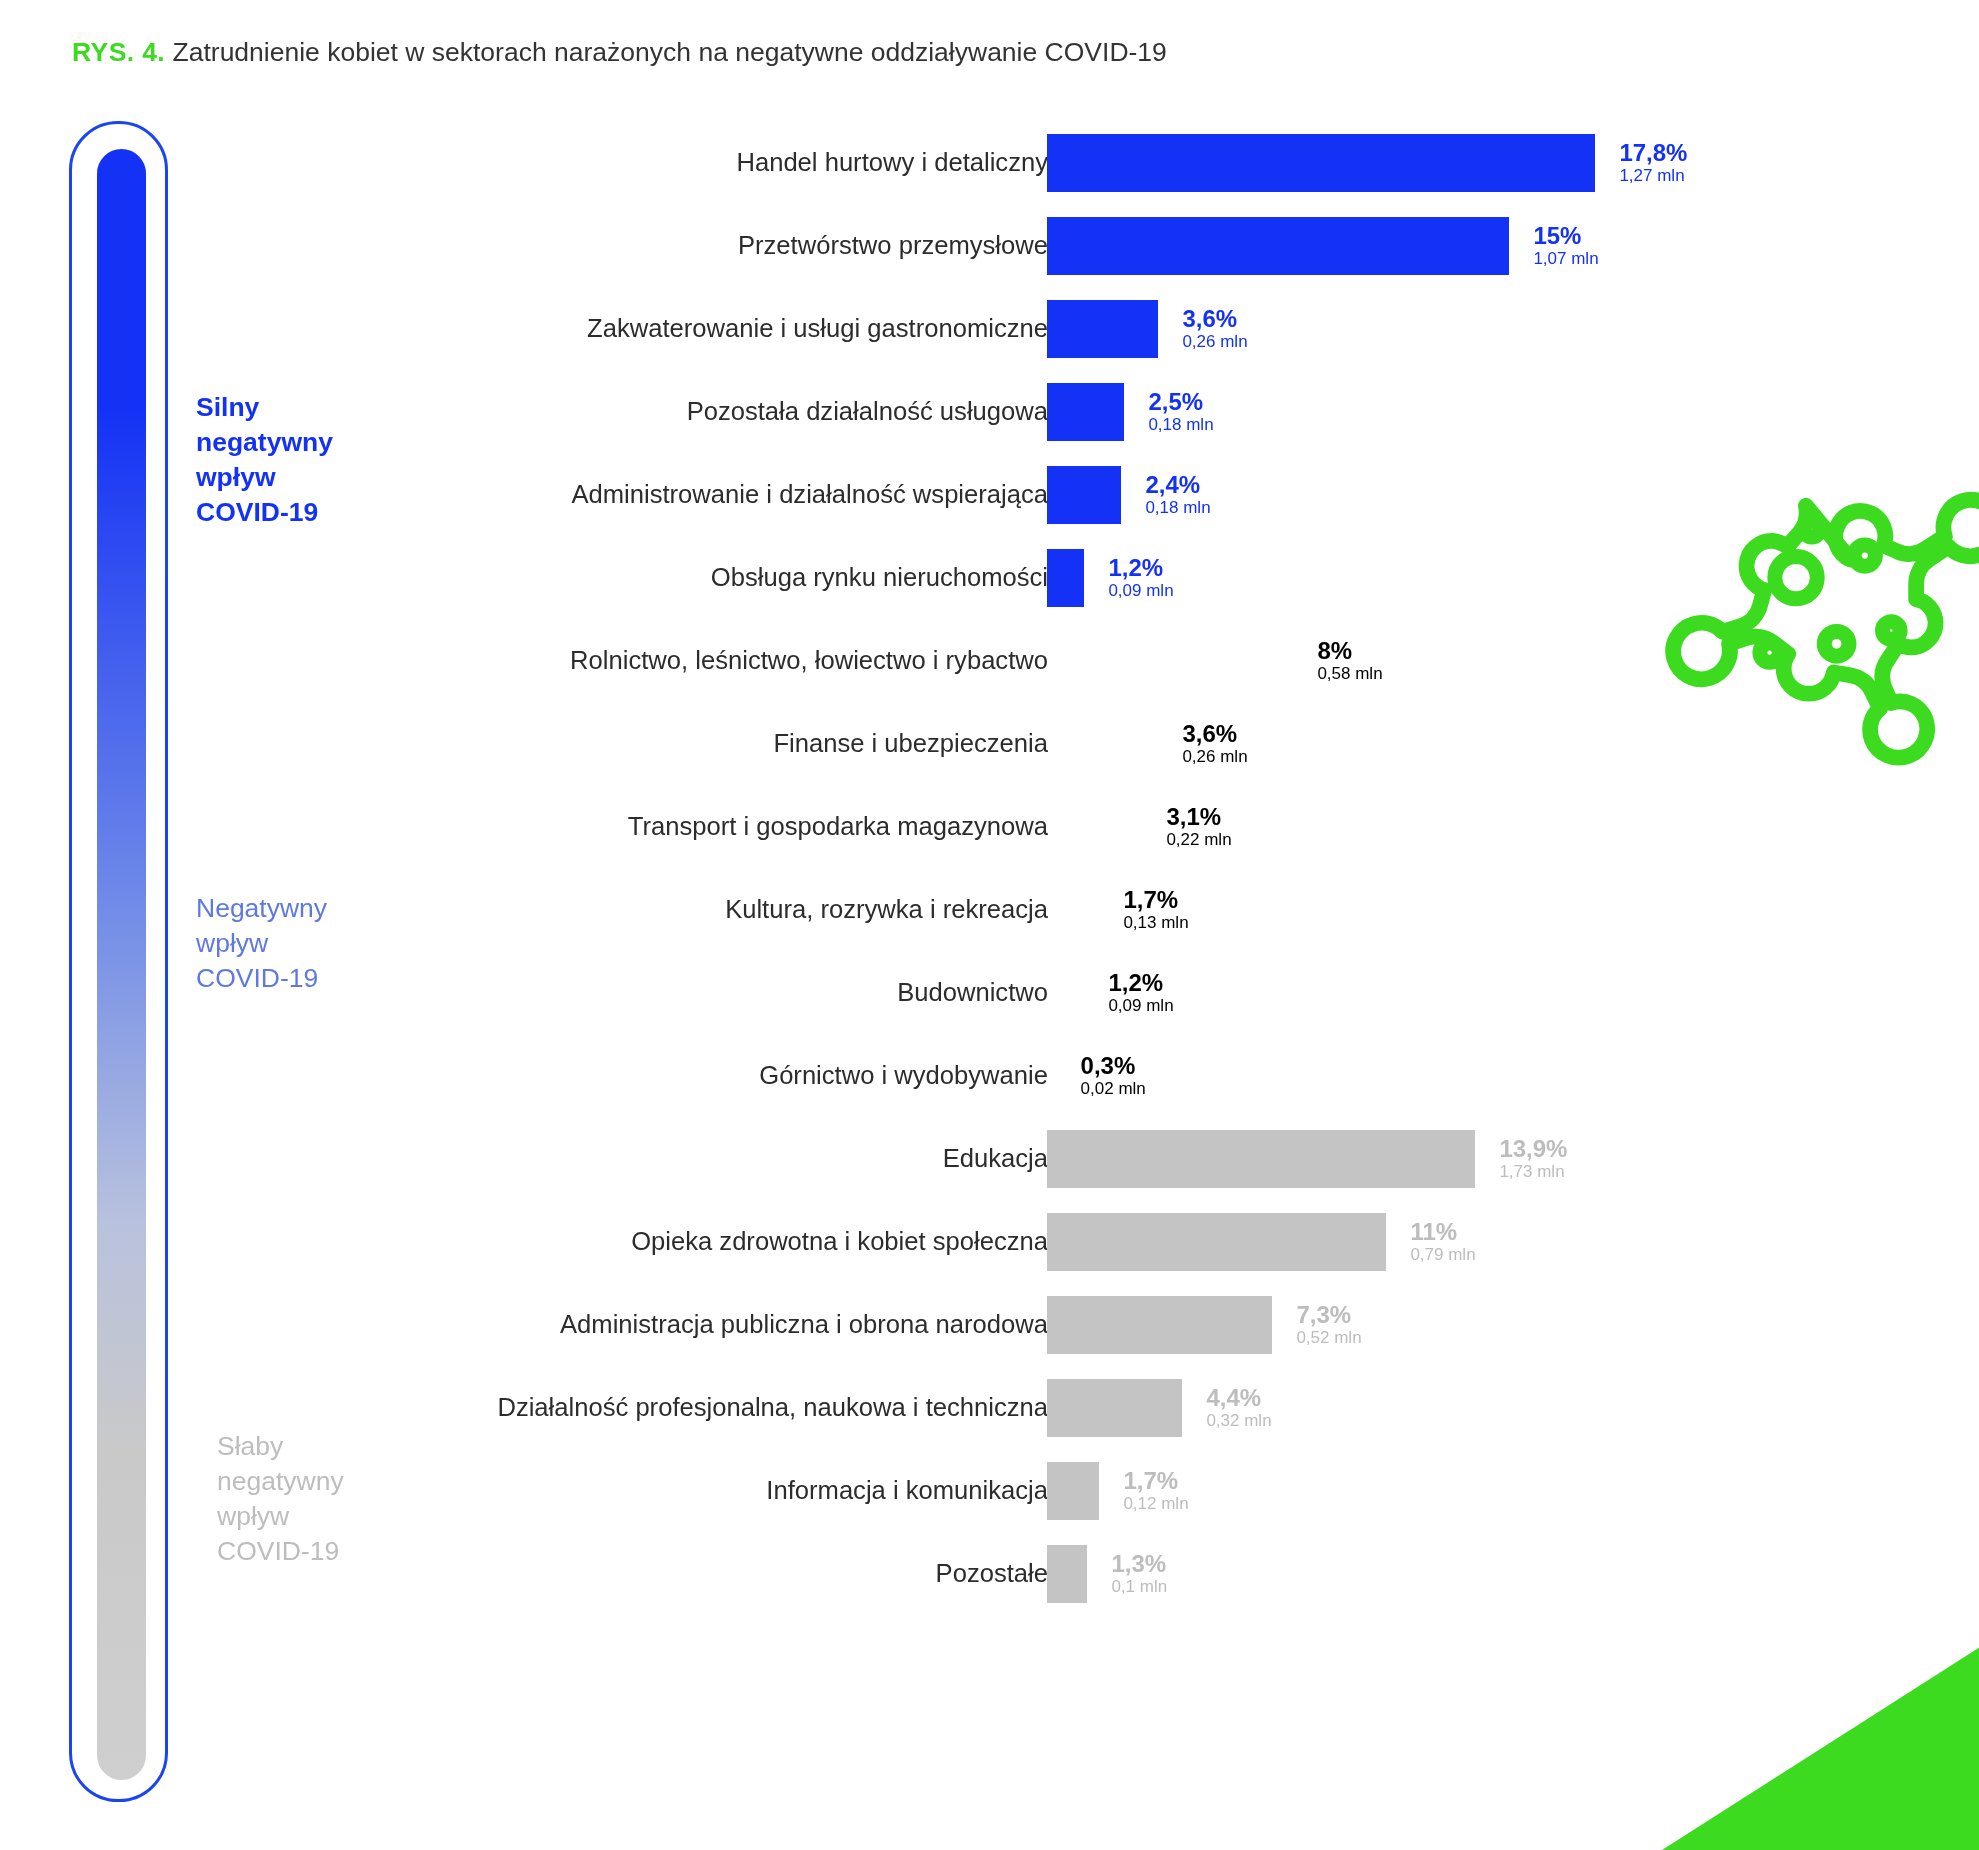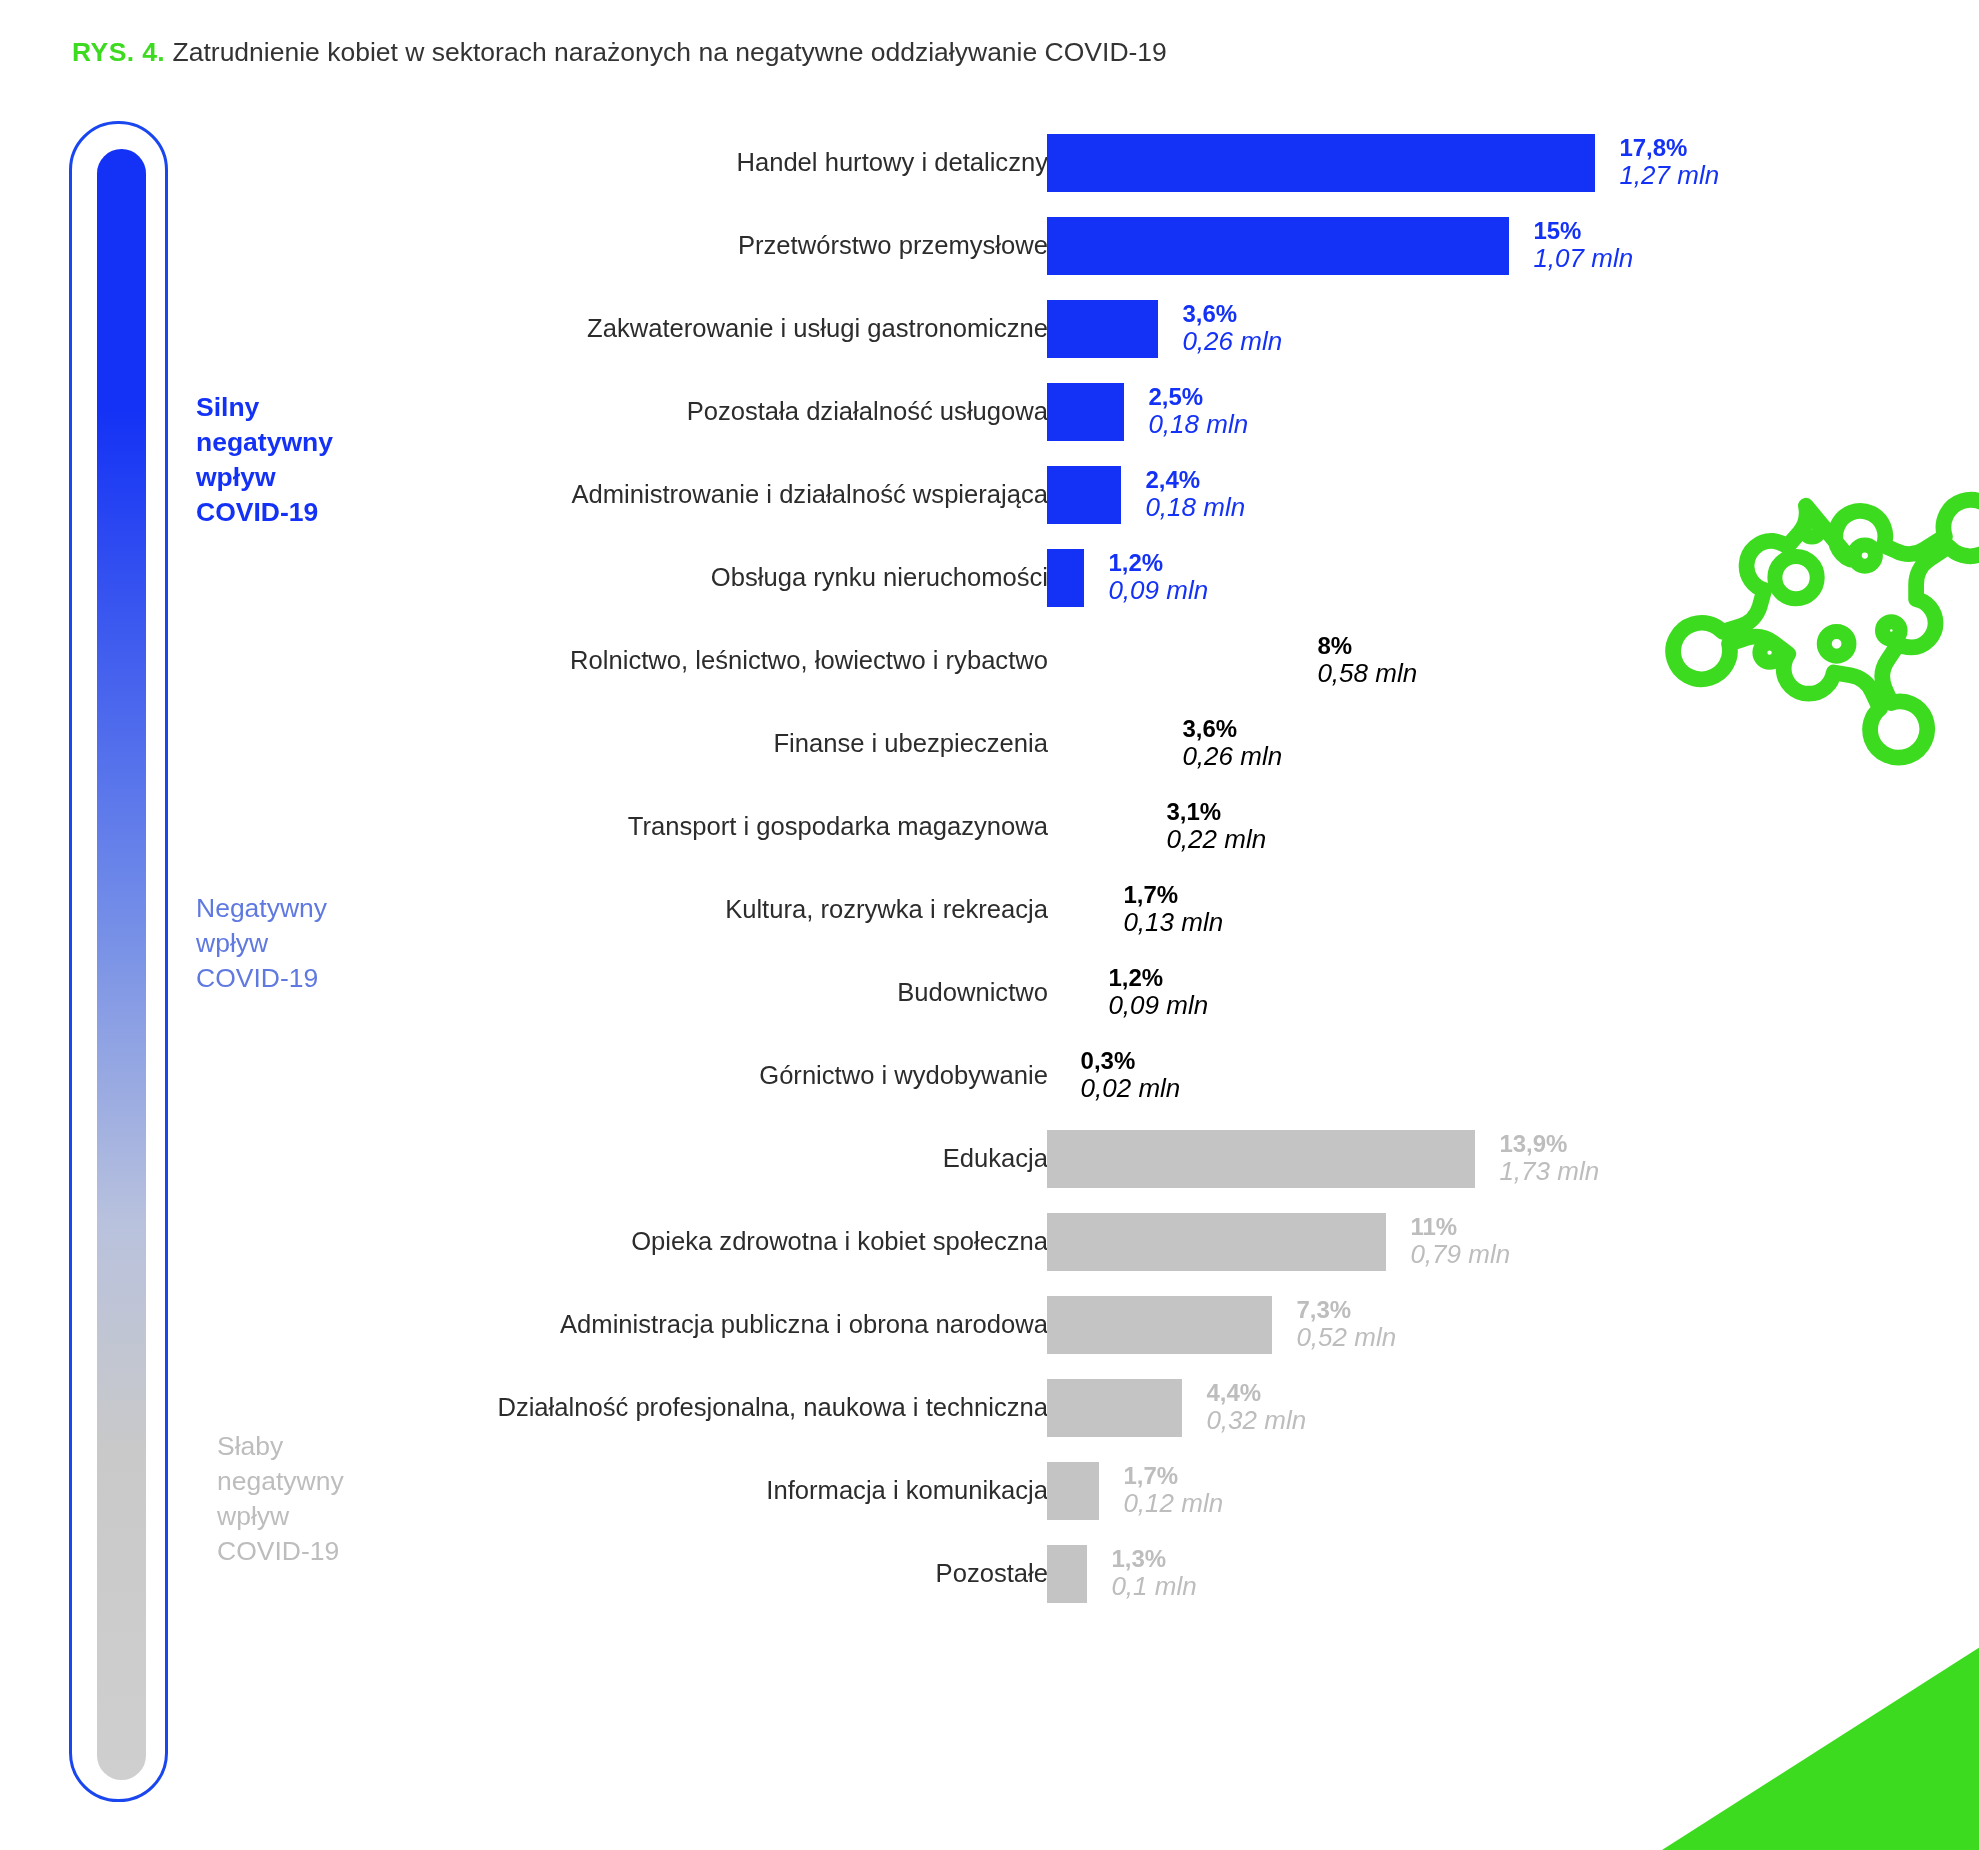--- a/index.html
+++ b/index.html
@@ -115,23 +115,22 @@
     line-height: 1.12;
     white-space: nowrap;
   }
   .vals .pct {
     display: block;
     font-size: 24px;
     font-weight: bold;
   }
   .vals .abs {
     display: block;
-    font-size: 26px;
+    font-size: 17px;
     font-weight: normal;
-    font-style: italic;
   }
 
   
   .g-strong .bar  { background: #1432f5; }
   .g-strong .pct, .g-strong .abs { color: #1432f5; }
 
   .g-weak .bar    { background: #c4c4c4; }
   .g-weak .pct, .g-weak .abs { color: #bdbdbd; }
 
   

